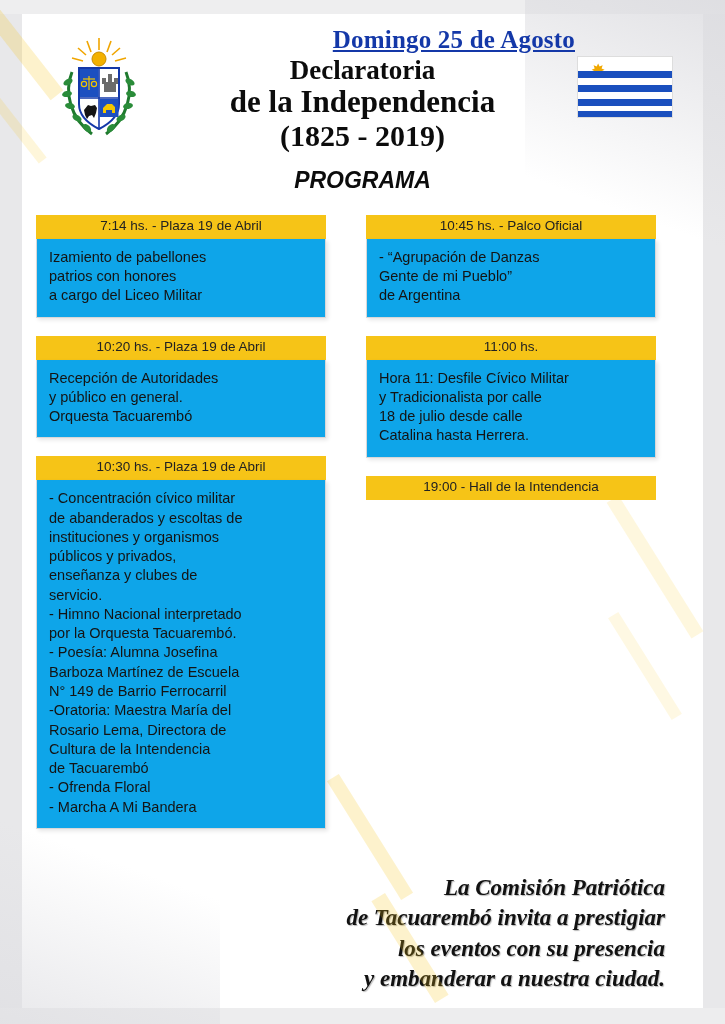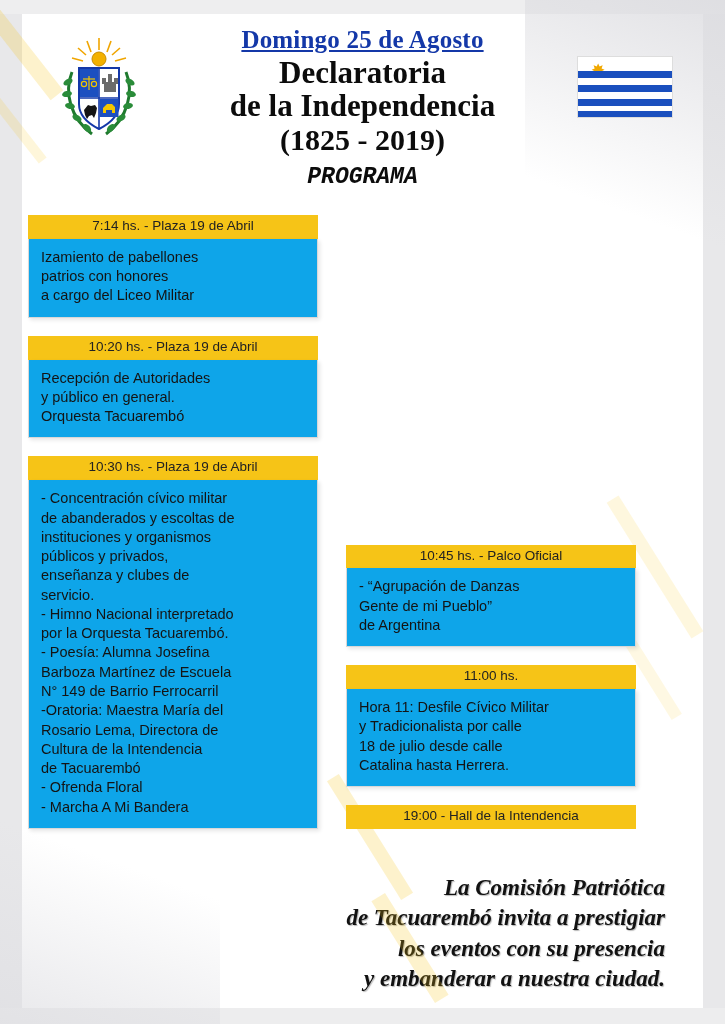--- a/index.html
+++ b/index.html
@@ -86,48 +86,49 @@
   .title-wrap { text-align: center; padding: 0 150px; }
   .kicker {
     font-family: "Liberation Serif", serif;
     font-weight: bold;
     font-size: 25px;
     color: #1438a8;
     text-decoration: underline;
     letter-spacing: .2px;
     margin: 4px 0 2px;
     white-space: nowrap;
+    text-align: right;
   }
   .title-1, .title-2, .title-3 {
     font-family: "Liberation Serif", serif;
     font-weight: bold;
     color: #0c0c0c;
     line-height: 1.08;
     white-space: nowrap;
   }
-  .title-1 { font-size: 31px; margin-top: 2px; }
+  .title-1 { font-size: 27px; margin-top: 2px; }
   .title-2 { font-size: 31px; }
   .title-3 { font-size: 30px; margin-top: 1px; }
   .programa {
-    font-family: Liberation Mono, monospace;
+    font-family: Liberation Sans, sans-serif;
     font-style: italic;
     font-weight: bold;
     font-size: 23px;
     color: #0c0c0c;
-    margin-top: 8px;
+    margin-top: 15px;
     text-align: center;
   }
 
   
   .columns {
     position: relative;
     display: flex;
-    gap: 28px;
-    padding: 0 28px;
-    align-items: flex-end;
+    gap: 40px;
+    padding: 0 36px;
+    align-items: flex-start;
   }
   .col { width: 290px; }
 
   .card { margin-bottom: 18px; }
   .card-head {
     background: #f6c417;
     color: #222222;
     font-size: 13.5px;
     text-align: center;
     padding: 4px 6px 5px;

